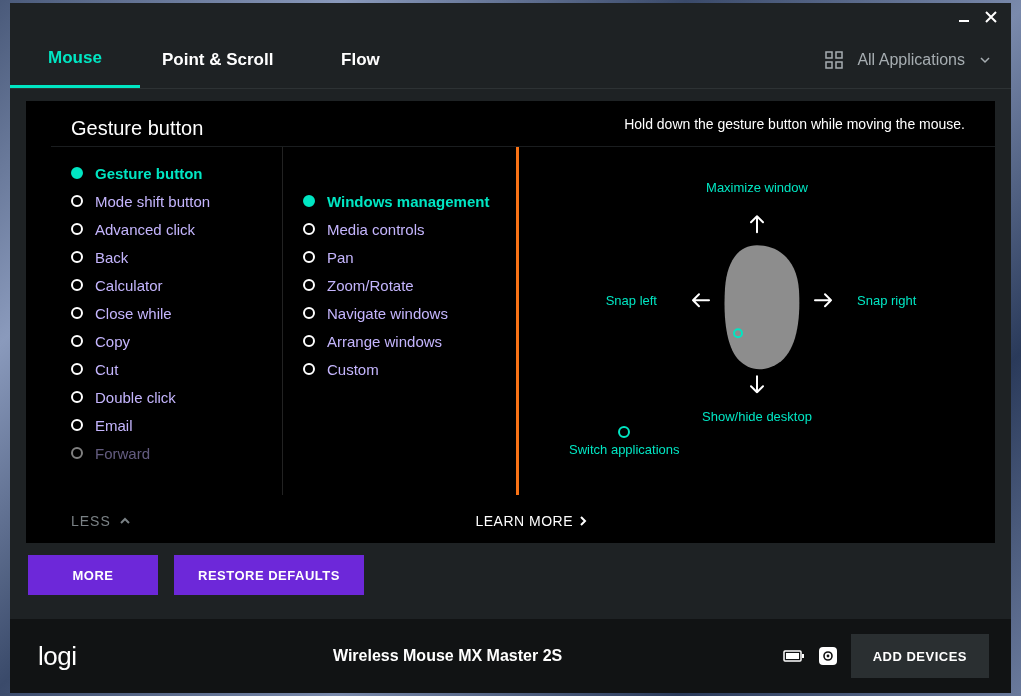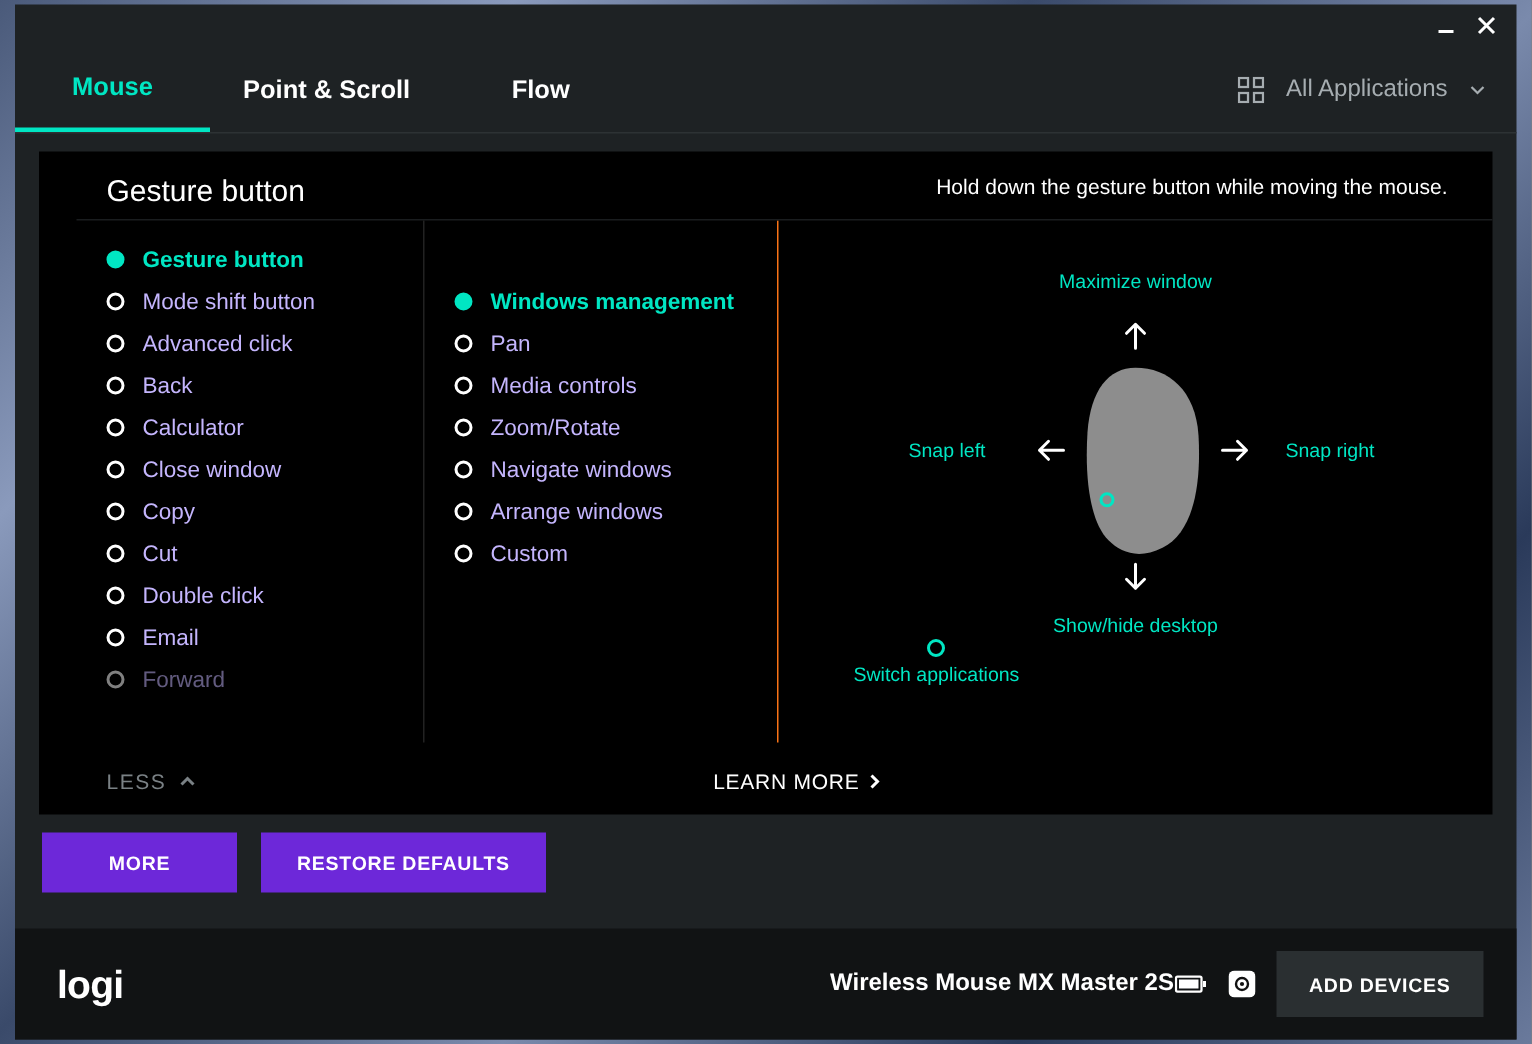--- a/index.html
+++ b/index.html
@@ -29,21 +29,21 @@
 
   .content { flex:1; padding:12px 16px 16px 16px; display:flex; flex-direction:column; overflow:hidden; }
   .panel { background:#000; flex:0 0 auto; border-radius:0;padding-left:25px; }
   .panel-header { padding:16px 20px 6px 20px; border-bottom:1px solid #1a1d1f; position:relative; }
   .panel-title { color:#fff; font-size:20px; font-weight:500; }
   .panel-sub { color:#fff; font-size:14px; text-align:right; padding-right:8px; margin-top:-4px; padding-bottom:6px; position:absolute; right:22px; bottom:8px; }
 
   .panel-body { display:flex; height:348px; }
   .col { padding:12px 8px 12px 20px; }
   .col1 { width:232px; border-right:1px solid #222; overflow:hidden; position:relative; }
-  .col2 { width:236px; border-right:1px solid #f97316; }
+  .col2 { width:236px; border-right:3px solid #f97316; }
   .col3 { flex:1; position:relative; }
 
   .radio-item { display:flex; align-items:center; gap:12px; color:#c4b5fd; font-size:15px; height:28px; cursor:pointer; font-weight:500; }
   .radio-item.selected { color:#00e6c3; font-weight:600; }
   .radio { width:12px; height:12px; border:2px solid #fff; border-radius:50%; flex-shrink:0; }
   .radio-item.selected .radio { border-color:#00e6c3; background:#00e6c3; }
   .col2 .radio-item:first-child { margin-top:28px; }
   .col1 .fade { position:absolute; bottom:0; left:0; right:0; height:22px; background:linear-gradient(to bottom, rgba(0,0,0,0), #000); pointer-events:none; }
 
   .mouse-diagram { position:absolute; left:50%; top:50%; transform:translate(-50%,-58%); width:420px; height:260px; }
@@ -53,22 +53,22 @@
 
   .bottom-links { display:flex; justify-content:space-between; align-items:center; padding:18px 6px 14px 20px; }
   .less-btn { color:#7a8185; font-size:14px; letter-spacing:1px; display:flex; align-items:center; gap:8px; cursor:pointer; }
   .learn-more { color:#fff; font-size:14px; letter-spacing:0.5px; display:flex; align-items:center; gap:4px; cursor:pointer; margin-right:400px; font-weight:500; }
   .learn-more svg, .less-btn svg { width:12px; height:12px; }
 
   .buttons-row { display:flex; gap:16px; margin-top:12px; padding-left:2px; }
   .btn { background:#6d28d9; color:#fff; font-size:13px; font-weight:600; letter-spacing:0.5px; height:40px; padding:0 24px; display:flex; align-items:center; justify-content:center; cursor:pointer; border:none; min-width:130px; }
 
   .footer { height:74px; background:#111314; display:flex; align-items:center; padding:0 22px 0 28px; }
-  .logo { color:#fff; font-size:26px; font-weight:700; letter-spacing:-0.5px; }
-  .device-name { flex:1; text-align:right; color:#fff; font-size:16px; font-weight:600;padding-left:36px; }
+  .logo { color:#fff; font-size:26px; font-weight:400; letter-spacing:-0.5px; }
+  .device-name { flex:1; text-align:center; color:#fff; font-size:16px; font-weight:600;padding-left:36px; }
   .footer-right { display:flex; align-items:center; gap:14px; }
   .battery-icon svg, .unify-icon svg { display:block; }
   .add-btn { background:#2a2f31; color:#fff; font-size:13px; font-weight:600; letter-spacing:0.5px; height:44px; padding:0 22px; display:flex; align-items:center; cursor:pointer; border:none; }
 
   .switch-app { position:absolute; left:50px; bottom:38px; text-align:center; }
   .switch-app .ring { width:12px; height:12px; border:2px solid #00e6c3; border-radius:50%; margin:0 auto 4px auto; }
   .switch-app .txt { color:#00e6c3; font-size:13px; }
 </style>
 </head>
 <body>
@@ -130,21 +130,21 @@
           <div class="radio-item">
               <span class="radio"></span>
               <span>Back</span>
             </div>
           <div class="radio-item">
               <span class="radio"></span>
               <span>Calculator</span>
             </div>
           <div class="radio-item">
               <span class="radio"></span>
-              <span>Close window</span>
+              <span>Close while</span>
             </div>
           <div class="radio-item">
               <span class="radio"></span>
               <span>Copy</span>
             </div>
           <div class="radio-item">
               <span class="radio"></span>
               <span>Cut</span>
             </div>
           <div class="radio-item">
@@ -162,25 +162,25 @@
           <div class="fade"></div>
         </div>
 
         <div class="col col2">
           <div class="radio-item selected">
               <span class="radio"></span>
               <span>Windows management</span>
             </div>
           <div class="radio-item">
               <span class="radio"></span>
+              <span>Media controls</span>
+            </div>
+          <div class="radio-item">
+              <span class="radio"></span>
               <span>Pan</span>
-            </div>
-          <div class="radio-item">
-              <span class="radio"></span>
-              <span>Media controls</span>
             </div>
           <div class="radio-item">
               <span class="radio"></span>
               <span>Zoom/Rotate</span>
             </div>
           <div class="radio-item">
               <span class="radio"></span>
               <span>Navigate windows</span>
             </div>
           <div class="radio-item">

